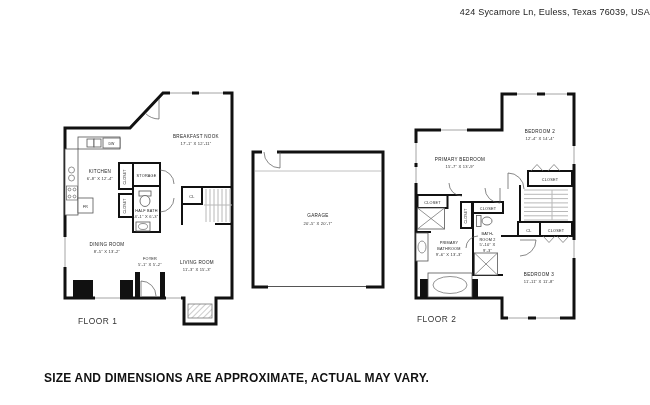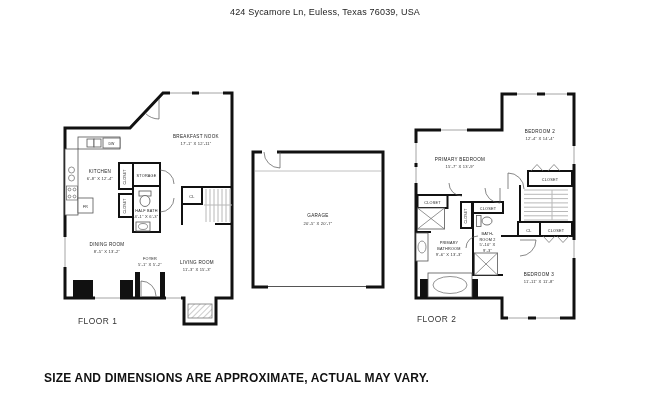--- a/index.html
+++ b/index.html
@@ -1,18 +1,18 @@
 <!DOCTYPE html>
 <html><head>
 <meta charset="utf-8">
 <style>
   html,body{margin:0;padding:0;background:#ffffff;}
   .page{position:relative;width:650px;height:405px;background:#ffffff;overflow:hidden;
         font-family:"Liberation Sans",sans-serif;}
-  .addr{position:absolute;top:7px;left:0;width:100%;text-align:center;
+  .addr{position:absolute;top:7px;left:0;width:100%;text-align:right;
         font-size:9px;color:#222;letter-spacing:.2px;}
   .disclaimer{position:absolute;top:371px;left:0;width:100%;text-align:left;
         font-size:12px;font-weight:bold;color:#111;letter-spacing:.2px;padding-left:44px;}
   svg text{fill:#222;}
   .wall{fill:none;stroke:#111;stroke-width:3;stroke-linecap:square;}
   .iwall{fill:none;stroke:#111;stroke-width:2;stroke-linecap:square;}
   .fix{fill:#fff;stroke:#555;stroke-width:.8;}
   .fixl{fill:none;stroke:#666;stroke-width:.7;}
   .door{fill:none;stroke:#555;stroke-width:.7;}
   .tread{stroke:#b8b8b8;stroke-width:1;}

